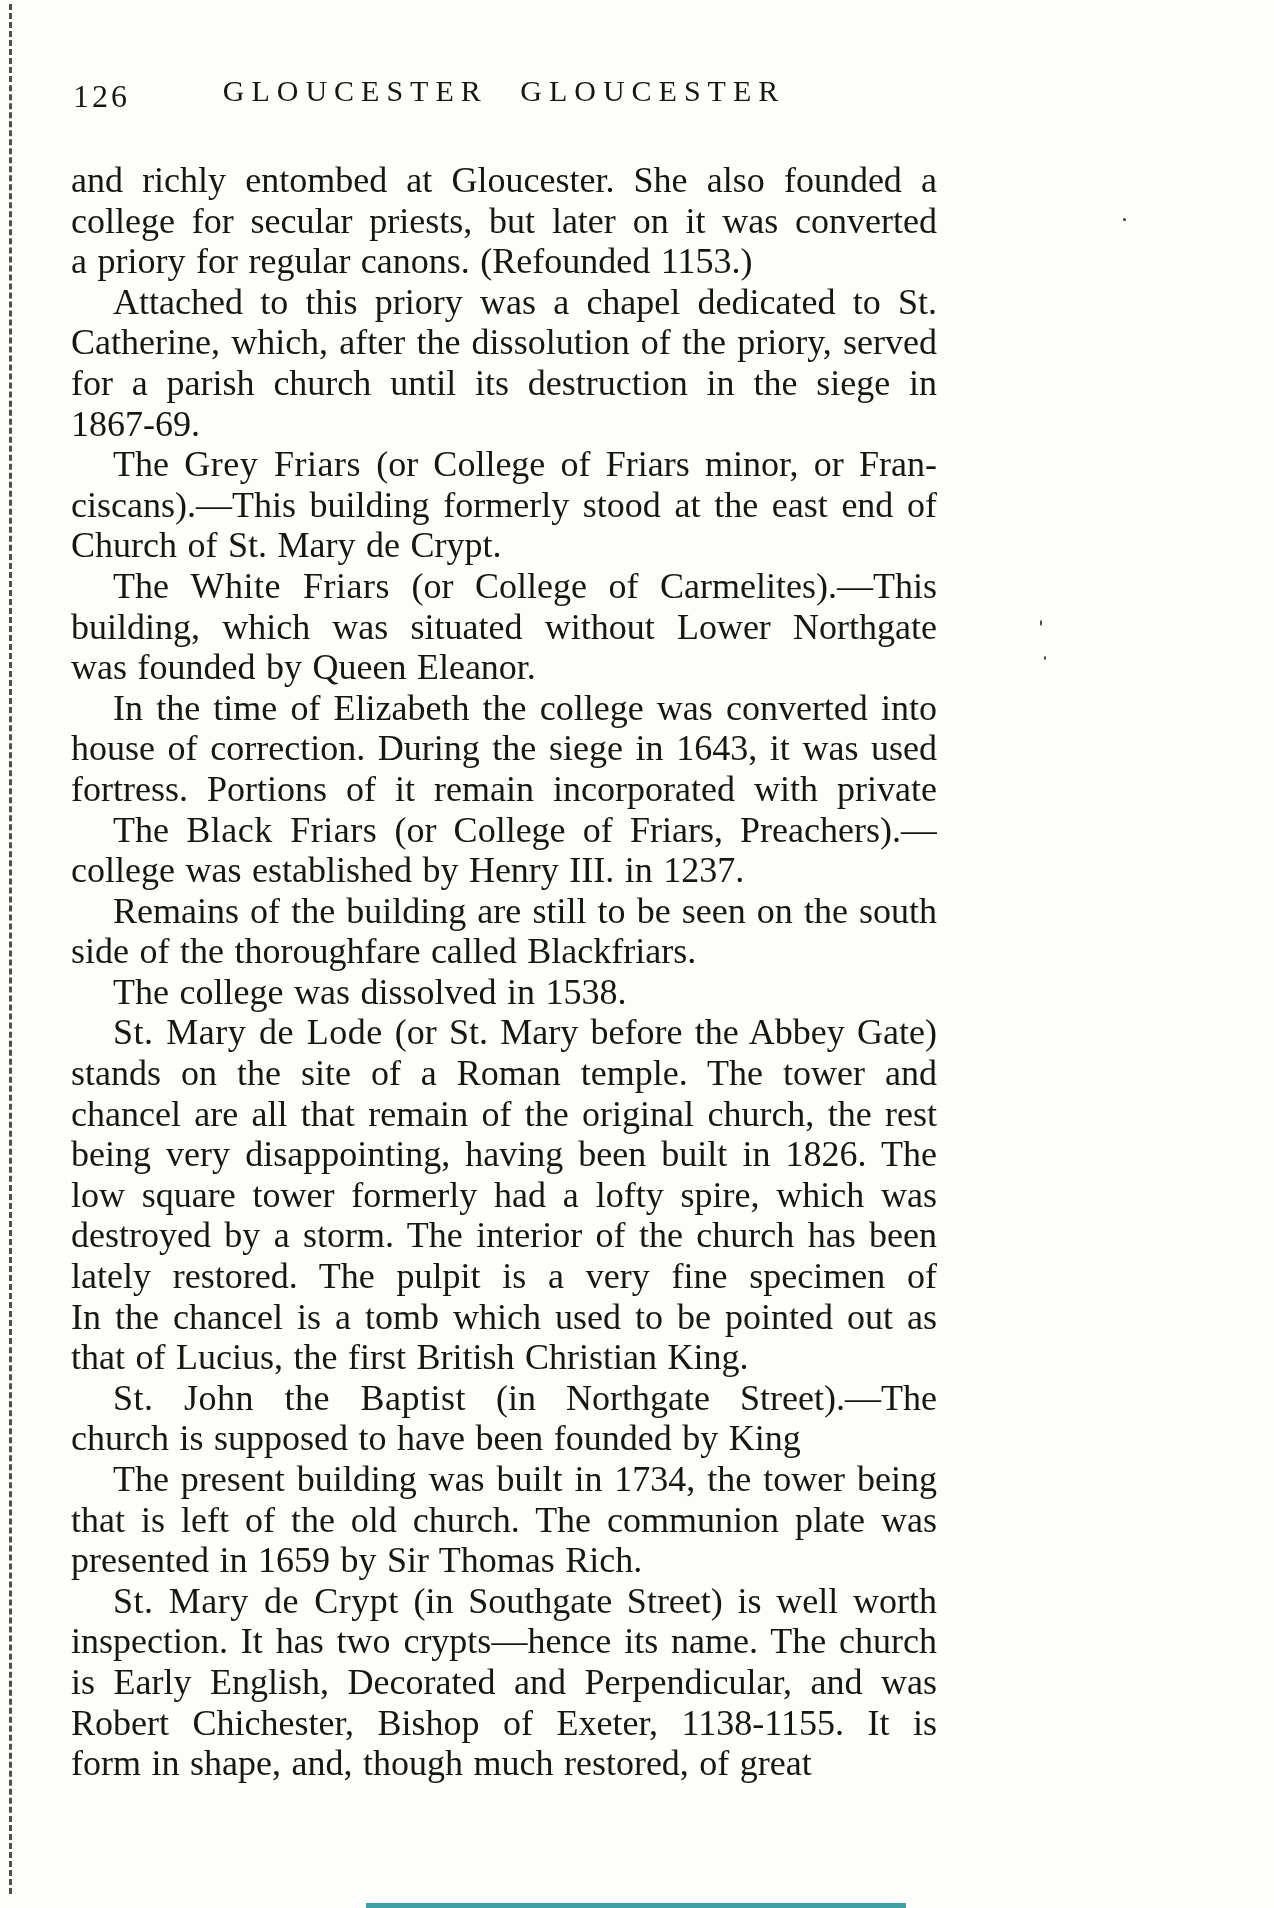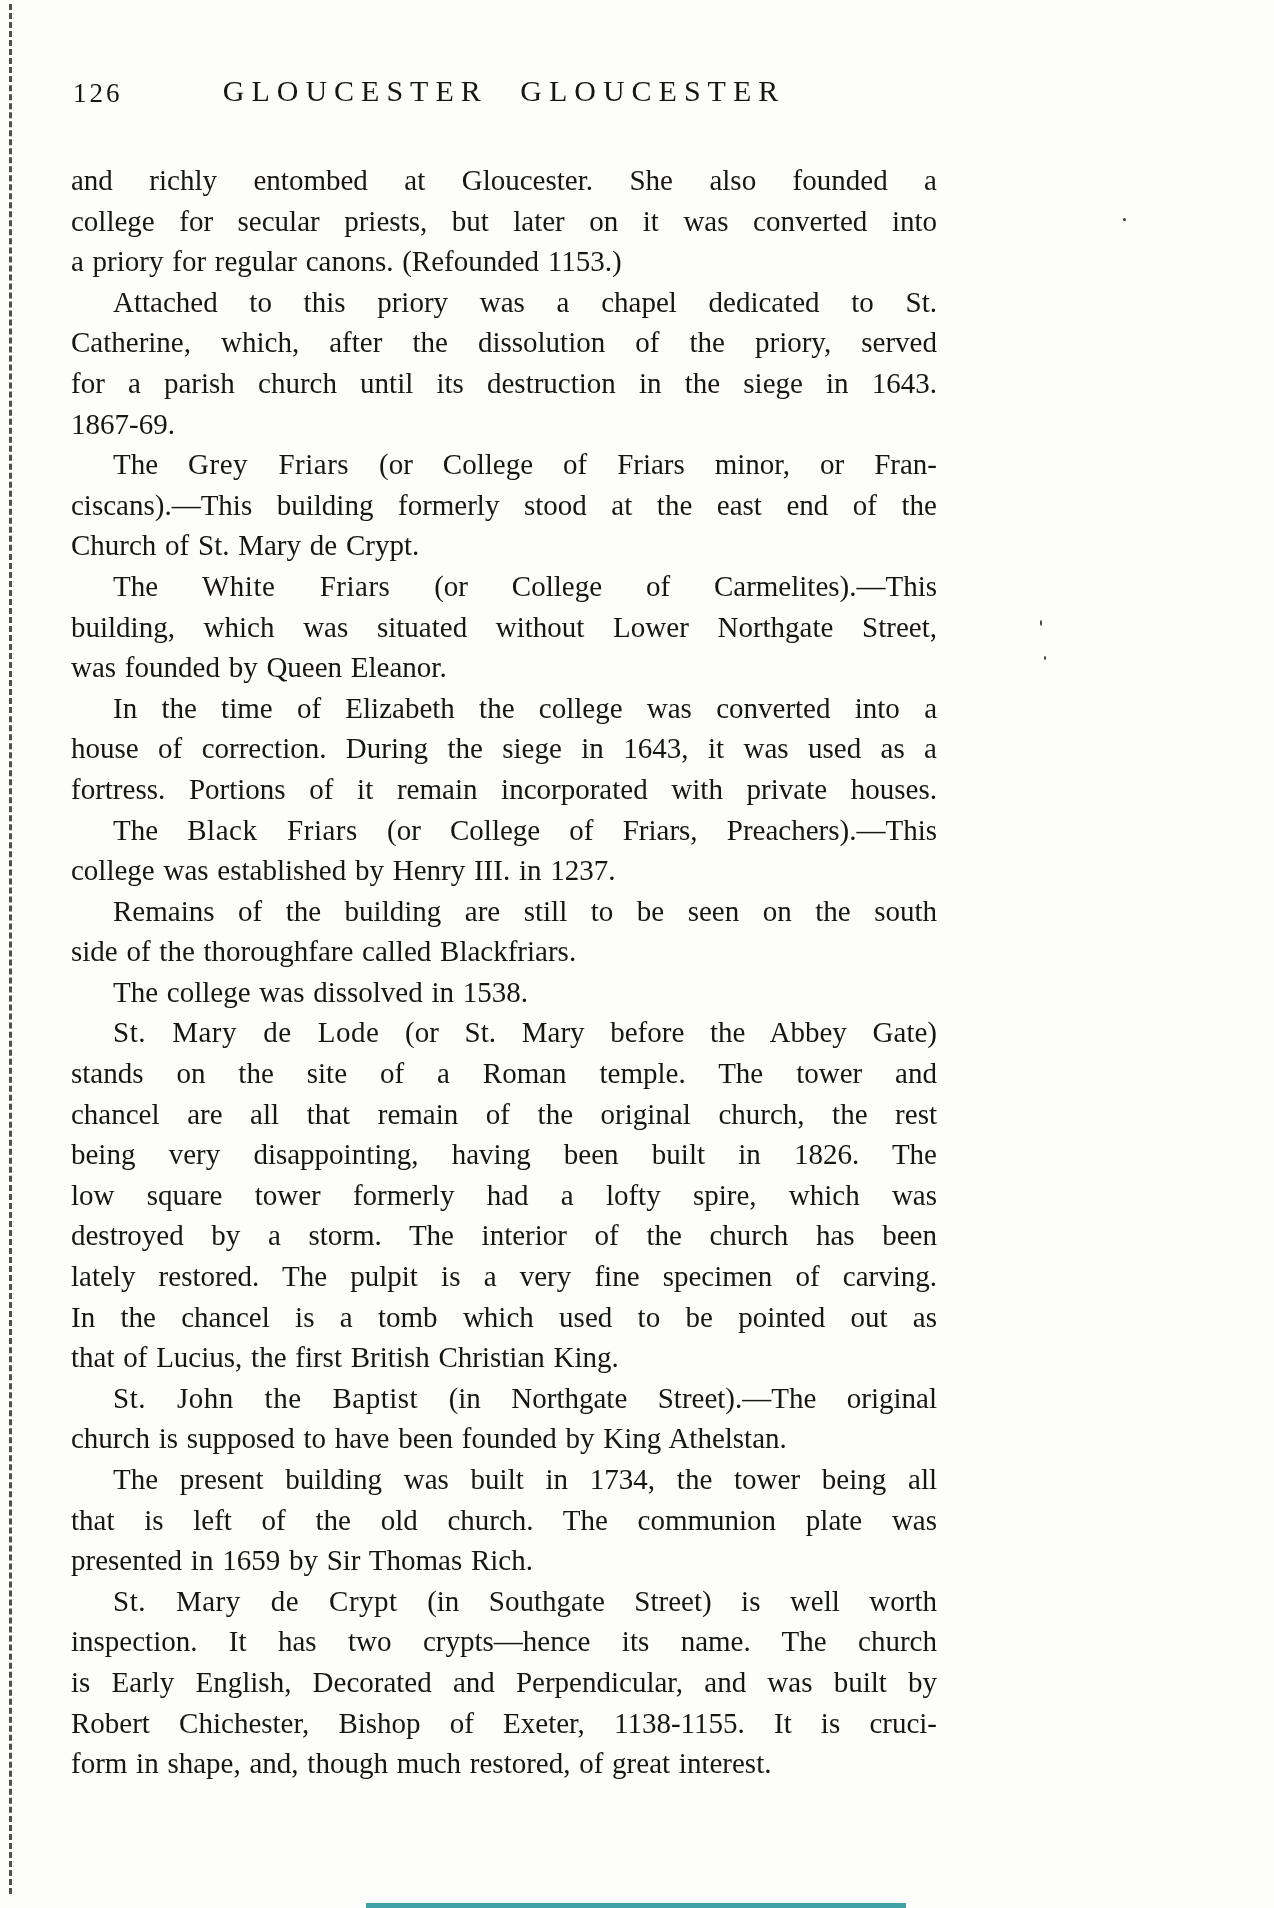--- a/index.html
+++ b/index.html
@@ -20,26 +20,26 @@
     position:absolute;left:366px;bottom:0;width:540px;height:5px;
     background:#3fa0a6;
   }
   .speck{position:absolute;background:#3a3a3a;border-radius:50%;}
   .sp1{left:1123px;top:218px;width:3px;height:3px;}
   .sp2{left:1040px;top:620px;width:2px;height:6px;}
   .sp3{left:1044px;top:656px;width:2px;height:4px;}
 
   .content{position:absolute;left:71px;top:74px;width:866px;}
   .pagehead{position:relative;height:40px;}
-  .pagenum{position:absolute;left:2px;top:4px;font-size:27px;letter-spacing:3px;}
+  .pagenum{position:absolute;left:2px;top:4px;font-size:32px;letter-spacing:3px;}
   .title{text-align:center;font-size:30px;letter-spacing:7px;word-spacing:18px;white-space:nowrap;}
 
   .body{margin-top:46px;}
   .line{
-    font-size:29px;
+    font-size:36px;
     line-height:40.6px;height:40.6px;
     overflow:hidden;
     text-align:left;
     word-spacing:1.5px;
   }
   .line.j{text-align:justify;text-align-last:justify;}
   .line.ind{padding-left:42px;}
   .bh{font-weight:normal;letter-spacing:0.5px;}
 </style>
 </head>

